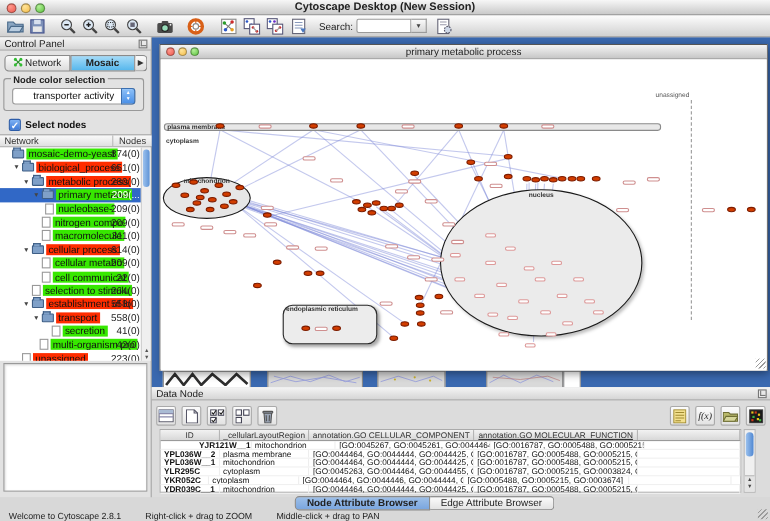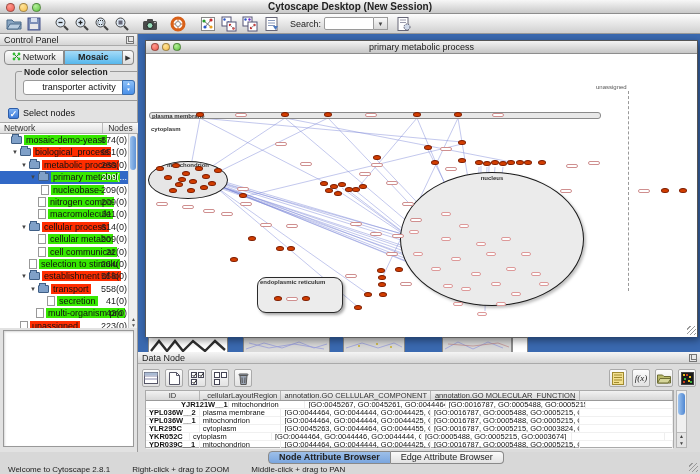--- a/index.html
+++ b/index.html
@@ -29,27 +29,27 @@
   #control-panel{left:0;top:34px;width:138px;height:418px;background:#e2e2e2;border-right:1px solid #9b9b9b}
   .panel-head{height:12px;background:linear-gradient(#f5f5f5,#d5d5d5);border-bottom:1px solid #aaa;font-size:9px;color:#222;padding-left:4px;line-height:12px;position:relative}
   .dock{position:absolute;right:3px;top:2px;width:8px;height:8px;border:1px solid #777;background:#e8e8e8}
   .dock:before{content:"";position:absolute;right:0;top:0;width:4px;height:4px;border-left:1px solid #777;border-bottom:1px solid #777}
   #cp-tabs{position:absolute;left:4px;top:16px;width:130px;height:15px;display:flex}
   .cp-tab{flex:1;border:1px solid #8a8a8a;font-size:9px;line-height:13px;text-align:center;background:linear-gradient(#fcfcfc,#dcdcdc);color:#222;overflow:hidden;white-space:nowrap}
   .cp-tab.first{border-radius:4px 0 0 4px}
   .cp-tab.selected{background:linear-gradient(#a5dbf8,var(--mosaic));font-weight:bold}
   .cp-tab-more{width:11px;border:1px solid #8a8a8a;border-left:none;border-radius:0 4px 4px 0;background:linear-gradient(#fcfcfc,#dcdcdc);font-size:7px;line-height:13px;text-align:center;color:#333}
   .minimet{display:inline-block;vertical-align:-1px;margin-right:2px}
-  #groupbox{position:absolute;left:15px;top:37px;width:128px;height:30px;border:1px solid #999;border-radius:3px}
+  #groupbox{position:absolute;left:3px;top:37px;width:128px;height:30px;border:1px solid #999;border-radius:3px}
   #groupbox-legend{position:absolute;left:6px;top:-5px;background:#e2e2e2;font-size:8.5px;color:#222;padding:0 2px;font-weight:bold}
   #combo{position:absolute;left:7px;top:8px;width:112px;height:15px;background:#fff;border:1px solid #999;border-radius:3px;font-size:9px;line-height:13px;text-align:center;color:#111}
   #combo-stepper{position:absolute;right:-1px;top:-1px;width:13px;height:15px;border-radius:0 3px 3px 0;background:linear-gradient(#8cc0f8,#4a90e8);border:1px solid #3b6fb0;color:#fff;font-size:4.5px;line-height:6px;text-align:center}
   #selrow{position:absolute;left:8px;top:73px;height:12px;display:flex;align-items:center;gap:4px}
   #checkbox{width:11px;height:11px;border-radius:2px;background:linear-gradient(#7fb2f4,#3c79d8);border:1px solid #2c5ca8;color:#fff;font-size:9px;line-height:10px;text-align:center;font-weight:bold}
-  #selrow span.lab{font-size:9px;color:#111;font-weight:normal}
+  #selrow span.lab{font-size:9px;color:#111;font-weight:bold}
   #tree-head{position:absolute;left:0;top:88px;width:138px;height:12px;background:linear-gradient(#fafafa,#dfdfdf);border-top:1px solid #aaa;border-bottom:1px solid #aaa;display:flex;font-size:8.5px;color:#333;line-height:11px}
   #tree-head .c1{flex:1;padding-left:4px}
   #tree-head .c2{width:36px;border-left:1px solid #bbb;text-align:center}
   #tree{position:absolute;left:0;top:100px;width:129px;height:194px;background:#fff;overflow:hidden}
   .trow{position:relative;height:12.4px;line-height:12.4px;font-size:9px;white-space:nowrap;color:#111}
   .trow.sel{background:var(--sel)}
   .trow.sel .cnt{color:#fff}
   .arrow{display:inline-block;width:8px;font-size:6px;color:#444;vertical-align:1px}
   .fold{display:inline-block;width:11px;height:8px;background:#7fa0c8;border:1px solid #3f5f86;border-radius:1px;vertical-align:-1px;margin-right:2px;position:relative}
   .fold:before{content:"";position:absolute;left:0;top:-3px;width:5px;height:2px;background:#7fa0c8;border:1px solid #3f5f86;border-bottom:none}

